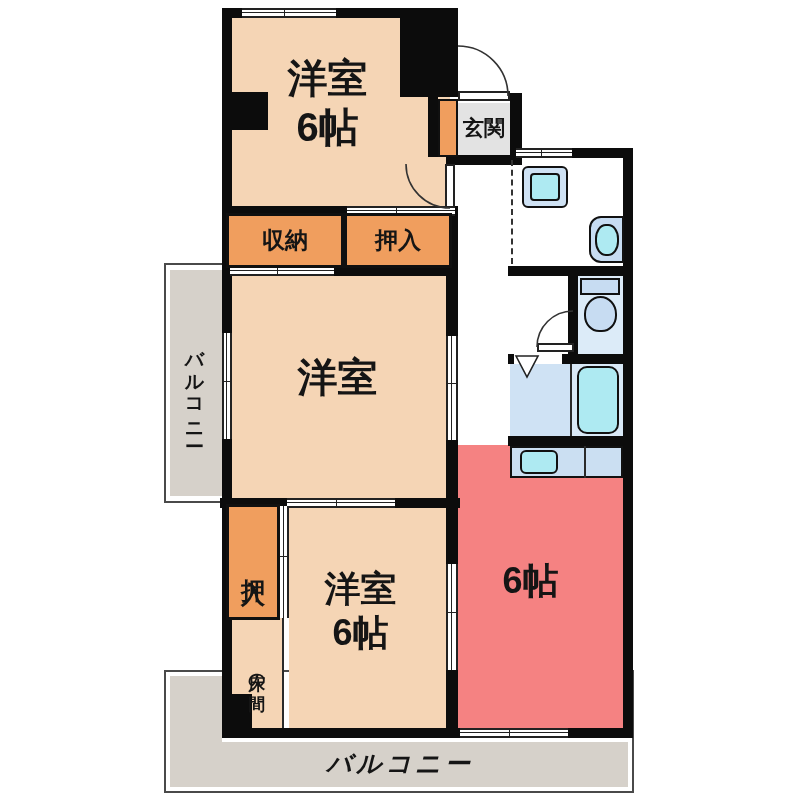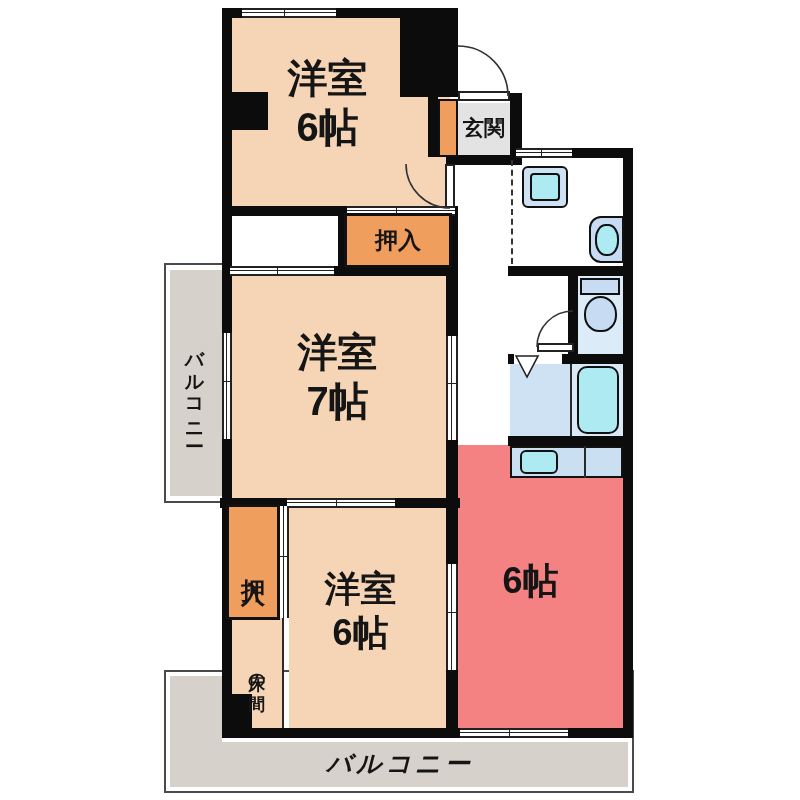--- a/index.html
+++ b/index.html
@@ -107,20 +107,23 @@
   <div class="win-v" style="left:446px;top:336px;width:12px;height:104px;"></div>
   <div class="win-v" style="left:446px;top:564px;width:12px;height:106px;"></div>
   <div class="win-h" style="left:460px;top:728px;width:108px;height:10px;"></div>
   <div class="gapwhite" style="left:514px;top:354px;width:48px;height:10px;"></div>
   <div class="dash" style="left:511px;top:160px;height:104px;"></div>
 
   <div class="leaf" style="left:458px;top:91px;width:52px;height:10px;"></div>
   <div class="leaf" style="left:445px;top:164px;width:10px;height:44px;"></div>
   <div class="leaf" style="left:537px;top:343px;width:37px;height:9px;"></div>
 
+  <div class="box" style="left:226px;top:213px;width:118px;height:55px;">
+    <span class="f23">収納</span>
+  </div>
   <div class="box" style="left:344px;top:213px;width:108px;height:55px;">
     <span class="f23">押入</span>
   </div>
   <div class="box" style="left:226px;top:504px;width:54px;height:116px;">
     <span class="vtext f24v">押入</span>
   </div>
   <div class="box" style="left:438px;top:99px;width:20px;height:58px;border-width:2px;"></div>
 
   <div class="fix" style="left:522px;top:166px;width:46px;height:42px;border-radius:6px;background:#cfe2f4;display:flex;align-items:center;justify-content:center;">
     <div style="width:30px;height:28px;border:2px solid #111;border-radius:4px;background:#aeeaf2;box-sizing:border-box;"></div>
@@ -141,21 +144,20 @@
     <path d="M 537 347 A 36 36 0 0 1 573 311" fill="none" stroke="#333" stroke-width="1.6"></path>
     <polygon points="516,356 527,377 538,356" fill="#ffffff" stroke="#222" stroke-width="1.6"></polygon>
   </svg>
 
   <div class="lbl f40" style="left:230px;top:48px;width:195px;height:110px;">
     <span>洋室</span>
     <span>6帖</span>
   </div>
   <div class="lbl f40" style="left:240px;top:322px;width:195px;height:110px;">
     <span>洋室</span>
-    <span>7帖</span>
   </div>
   <div class="lbl f36" style="left:278px;top:558px;width:165px;height:105px;">
     <span>洋室</span>
     <span>6帖</span>
   </div>
   <div class="lbl f36" style="left:458px;top:528px;width:145px;height:105px;">
     <span>6帖</span>
   </div>
   <div class="lbl f21" style="left:458px;top:114px;width:52px;height:28px;">
     <span>玄関</span>

